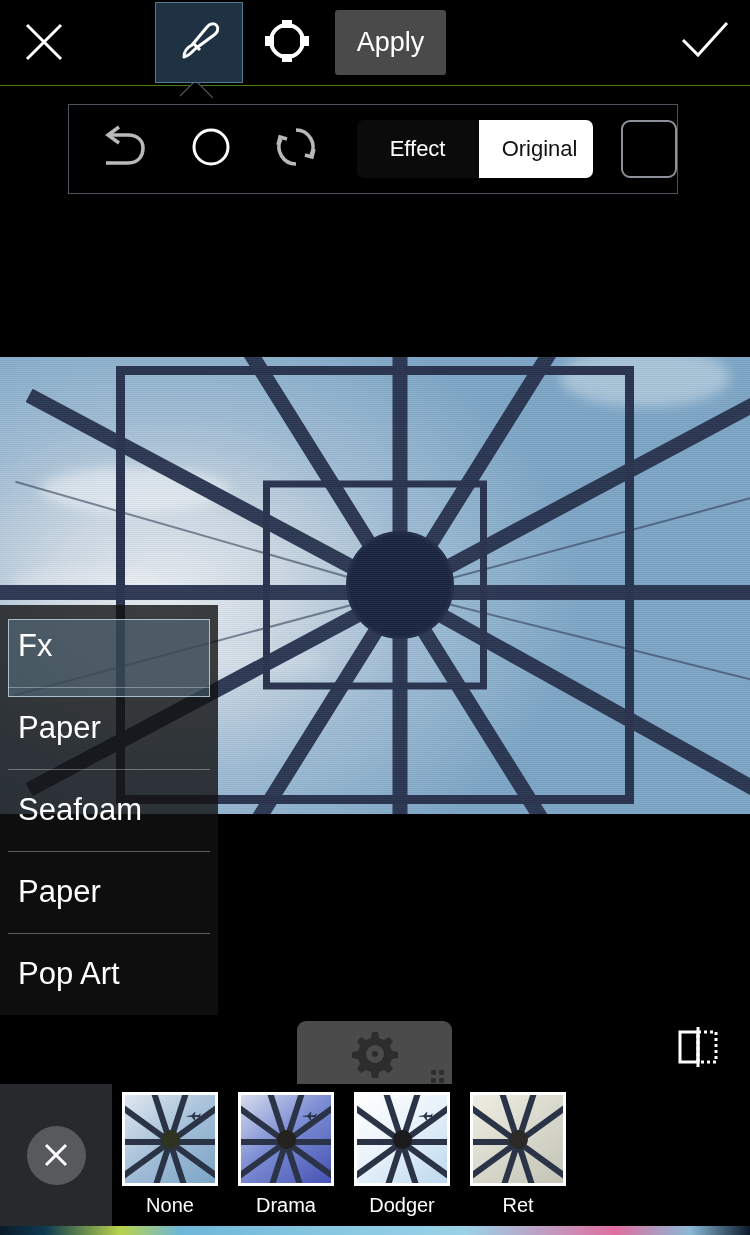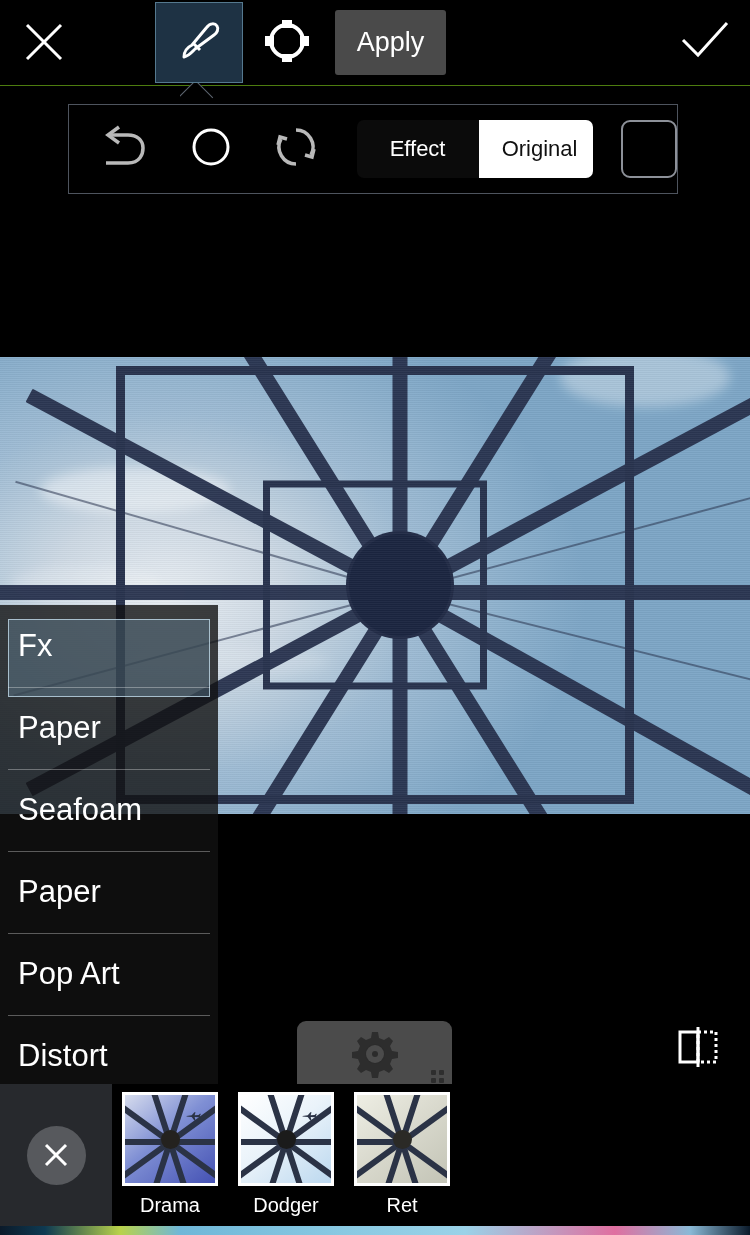--- a/index.html
+++ b/index.html
@@ -489,23 +489,20 @@
     </div>
 
     <div class="side-item">
       <span class="side-label">Paper</span>
     </div>
 
     <div class="side-item">
       <span class="side-label">Pop Art</span>
     </div>
 
-    <div class="side-item">
-      <span class="side-label">Distort</span>
-    </div>
 
   </div>
 </div>
 
 <div class="gear-btn">
   <span>
     <svg width="48" height="48" viewBox="0 0 48 48">
       <path fill="#2b2b2b" d="M24 14a10 10 0 1 0 0 20 10 10 0 0 0 0-20zm0 6a4 4 0 1 1 0 8 4 4 0 0 1 0-8z"></path>
       <path fill="#2b2b2b" d="M21 2h6l1 6 5 2 5-3 4 4-3 5 2 5 6 1v6l-6 1-2 5 3 5-4 4-5-3-5 2-1 6h-6l-1-6-5-2-5 3-4-4 3-5-2-5-6-1v-6l6-1 2-5-3-5 4-4 5 3 5-2z" opacity="0.95"></path>
       <circle cx="24" cy="24" r="9" fill="#4b4b4b"></circle>
@@ -536,20 +533,43 @@
     <div class="circ">
       <svg width="30" height="30" viewBox="0 0 30 30">
         <line x1="5" y1="5" x2="25" y2="25" stroke="#fff" stroke-width="3"></line>
         <line x1="25" y1="5" x2="5" y2="25" stroke="#fff" stroke-width="3"></line>
       </svg>
     </div>
   </div>
 
   <div class="thumbs">
 
+    <div class="thumb-cell">
+      <div class="thumb-img">
+        <div class="tminner" style="background:linear-gradient(140deg,#dfe7ef 0%,#9fbcd6 55%,#7ba4c6 100%);">
+          <i class="tbeam" style="width:62px; transform:rotate(0deg);"></i>
+          <i class="tbeam" style="width:62px; transform:rotate(36deg);"></i>
+          <i class="tbeam" style="width:62px; transform:rotate(72deg);"></i>
+          <i class="tbeam" style="width:62px; transform:rotate(108deg);"></i>
+          <i class="tbeam" style="width:62px; transform:rotate(144deg);"></i>
+          <i class="tbeam" style="width:62px; transform:rotate(180deg);"></i>
+          <i class="tbeam" style="width:62px; transform:rotate(216deg);"></i>
+          <i class="tbeam" style="width:62px; transform:rotate(252deg);"></i>
+          <i class="tbeam" style="width:62px; transform:rotate(288deg);"></i>
+          <i class="tbeam" style="width:62px; transform:rotate(324deg);"></i>
+          <i class="thub" style="background:#2f3322;"></i>
+          <span class="tplane">
+            <svg width="15" height="11" viewBox="0 0 52 34">
+                <path d="M2 15 L20 13 L29 2 L33 2 L30 13 L44 12 L49 7 L51 9 L48 16 L51 23 L49 25 L44 20 L30 19 L33 31 L29 31 L20 19 L2 17 Z" fill="currentColor"></path>
+              </svg>
+          </span>
+        </div>
+      </div>
+      <div class="thumb-label">None</div>
+    </div>
 
 
 
     <div class="thumb-cell">
       <div class="thumb-img">
         <div class="tminner" style="background:linear-gradient(140deg,#d6dced 0%,#7f8fd4 45%,#4552b4 100%);">
           <i class="tbeam" style="width:62px; transform:rotate(0deg);"></i>
           <i class="tbeam" style="width:62px; transform:rotate(36deg);"></i>
           <i class="tbeam" style="width:62px; transform:rotate(72deg);"></i>
           <i class="tbeam" style="width:62px; transform:rotate(108deg);"></i>

